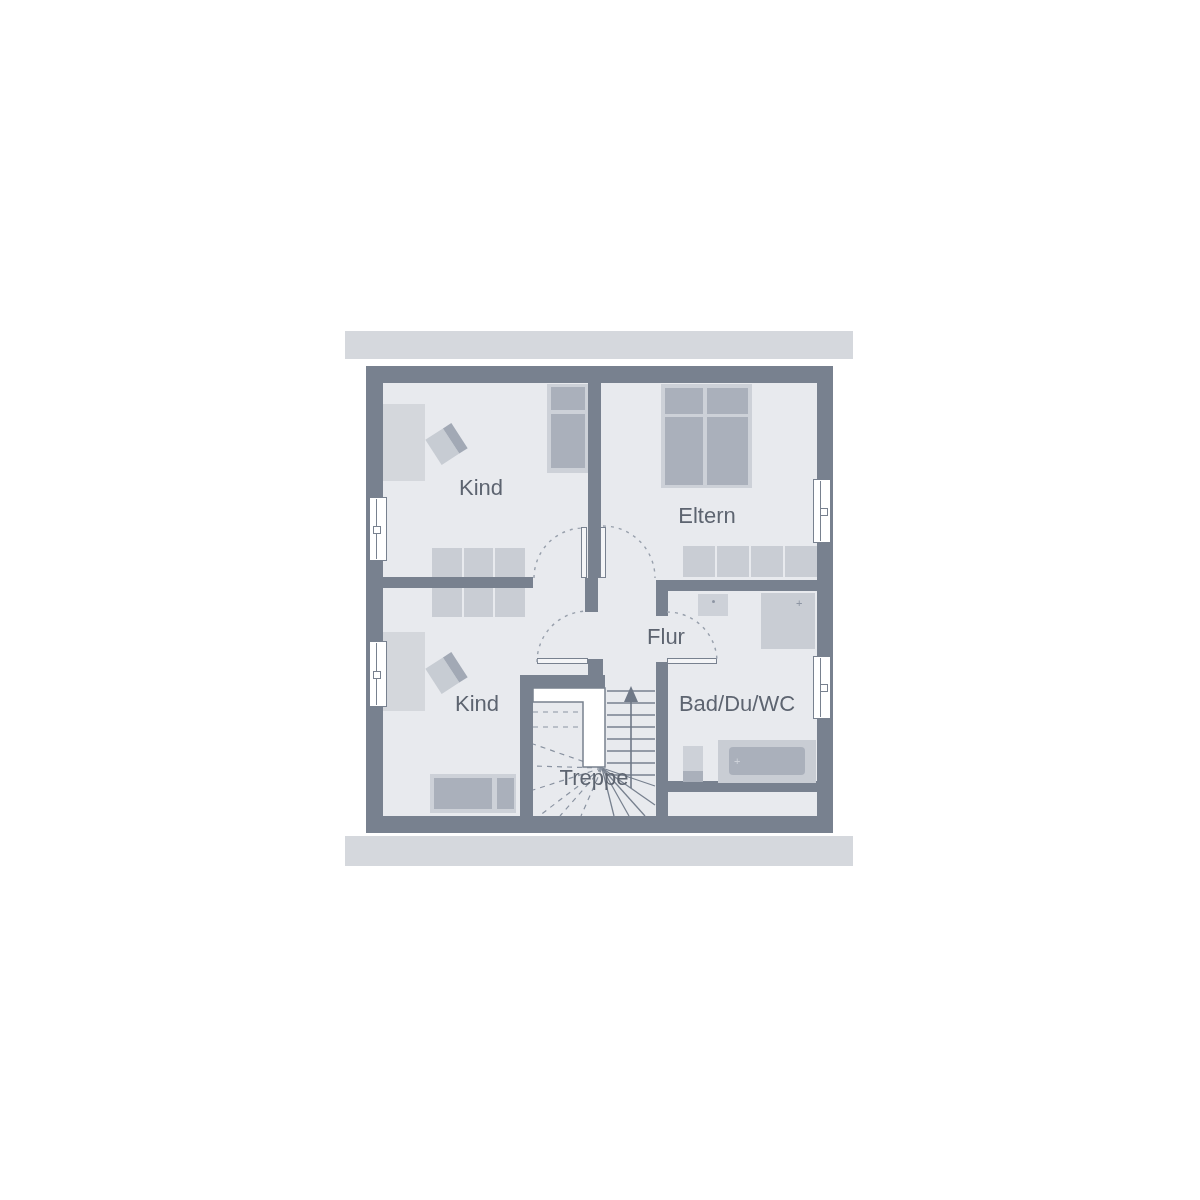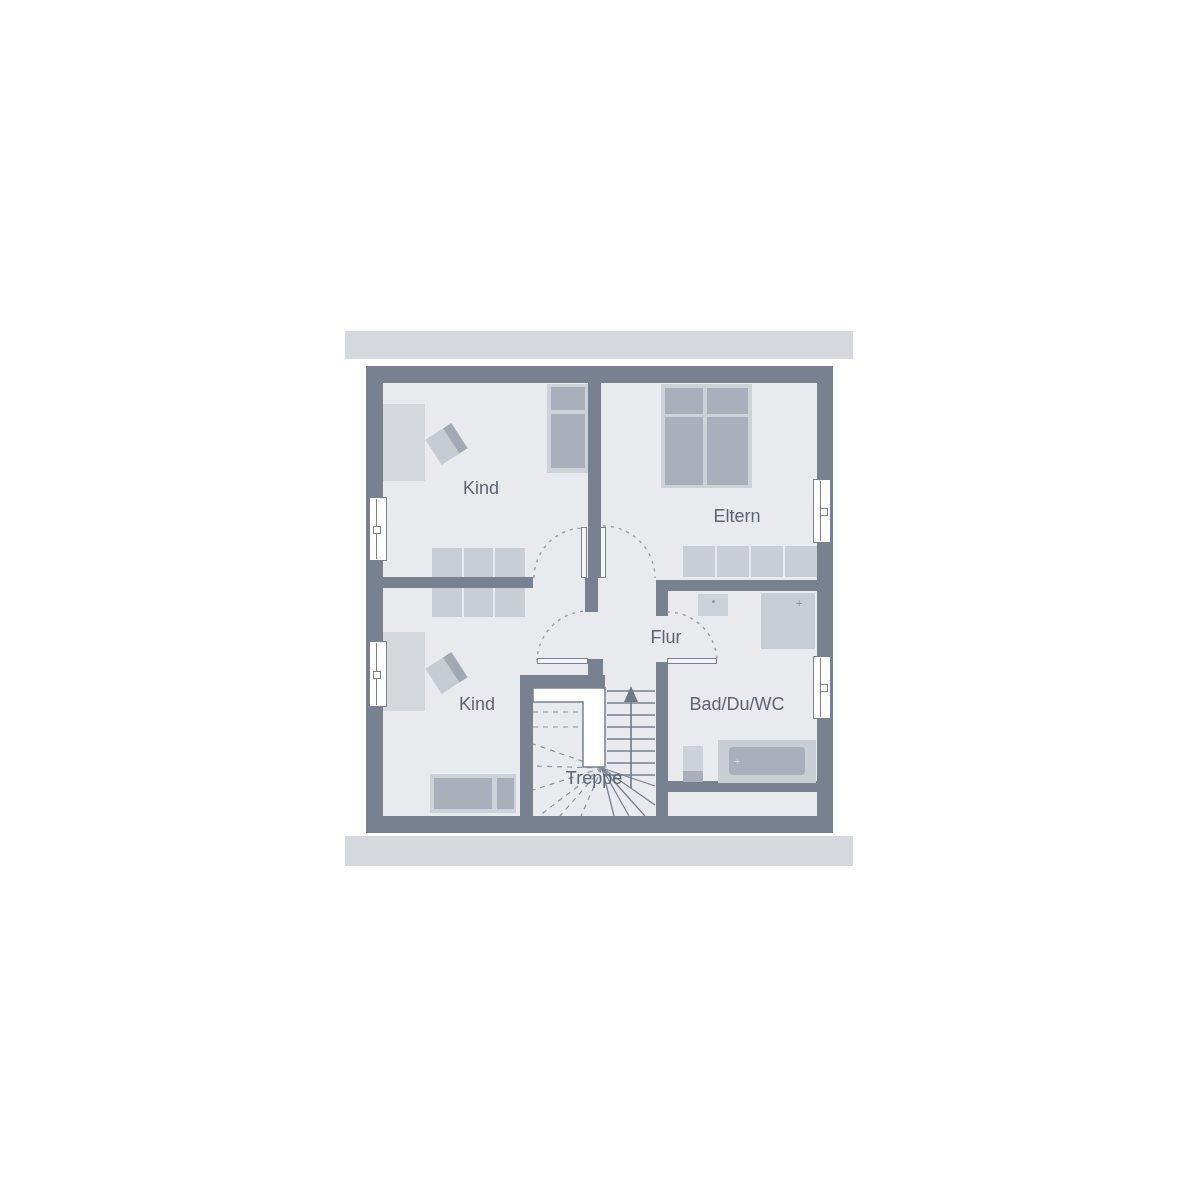--- a/index.html
+++ b/index.html
@@ -30,21 +30,21 @@
   .furn-lighter{background:var(--color-furniture-lighter,#d4d7dc);}
   .furn-med{background:var(--color-furniture-medium,#aab0bb);}
   .wardrobe{background:var(--color-wardrobe,#c9cdd4);display:flex;}
   .wardrobe .sec{flex:1;border-right:2px solid var(--color-floor,#e8eaee);}
   .wardrobe .sec:last-child{border-right:none;}
   .chair{transform:rotate(-33deg);display:flex;}
   .chair .seat{flex:1;background:#c7ccd3;}
   .chair .back{width:10px;background:#a2a9b5;}
   .room-label{
     color:var(--color-text,#5d6470);
-    font-size:18px;line-height:1;white-space:nowrap;
+    font-size:22px;line-height:1;white-space:nowrap;
     transform:translate(-50%,-50%);
   }
   svg.overlay{position:absolute;left:0;top:0;pointer-events:none;}
   .dot{position:absolute;width:3px;height:3px;border-radius:50%;background:#8d95a3;}
   .plus{position:absolute;font-size:11px;line-height:1;color:#8d95a3;}
   .plus.on-dark{color:#ced2d9;}
 </style>
 </head>
 <body>
 
@@ -170,17 +170,17 @@
   </g>
   <g fill="none" stroke="var(--color-dash,#98a0ac)" stroke-width="1.4" stroke-dasharray="3 5">
     <path d="M 534,578 A 50,50 0 0 1 584,528"></path>
     <path d="M 603,526 A 52,52 0 0 1 655,578"></path>
     <path d="M 537,662 A 51,51 0 0 1 588,611"></path>
     <path d="M 667,612 A 50,50 0 0 1 717,662"></path>
   </g>
 </svg>
 
 <div class="abs room-label" style="left:481px;top:488px;">Kind</div>
-<div class="abs room-label" style="left:707px;top:516px;margin-left:30px;">Eltern</div>
+<div class="abs room-label" style="left:707px;top:516px;">Eltern</div>
 <div class="abs room-label" style="left:666px;top:637px;">Flur</div>
 <div class="abs room-label" style="left:477px;top:704px;">Kind</div>
 <div class="abs room-label" style="left:594px;top:778px;">Treppe</div>
 <div class="abs room-label" style="left:737px;top:704px;">Bad/Du/WC</div>
 
 </body></html>

